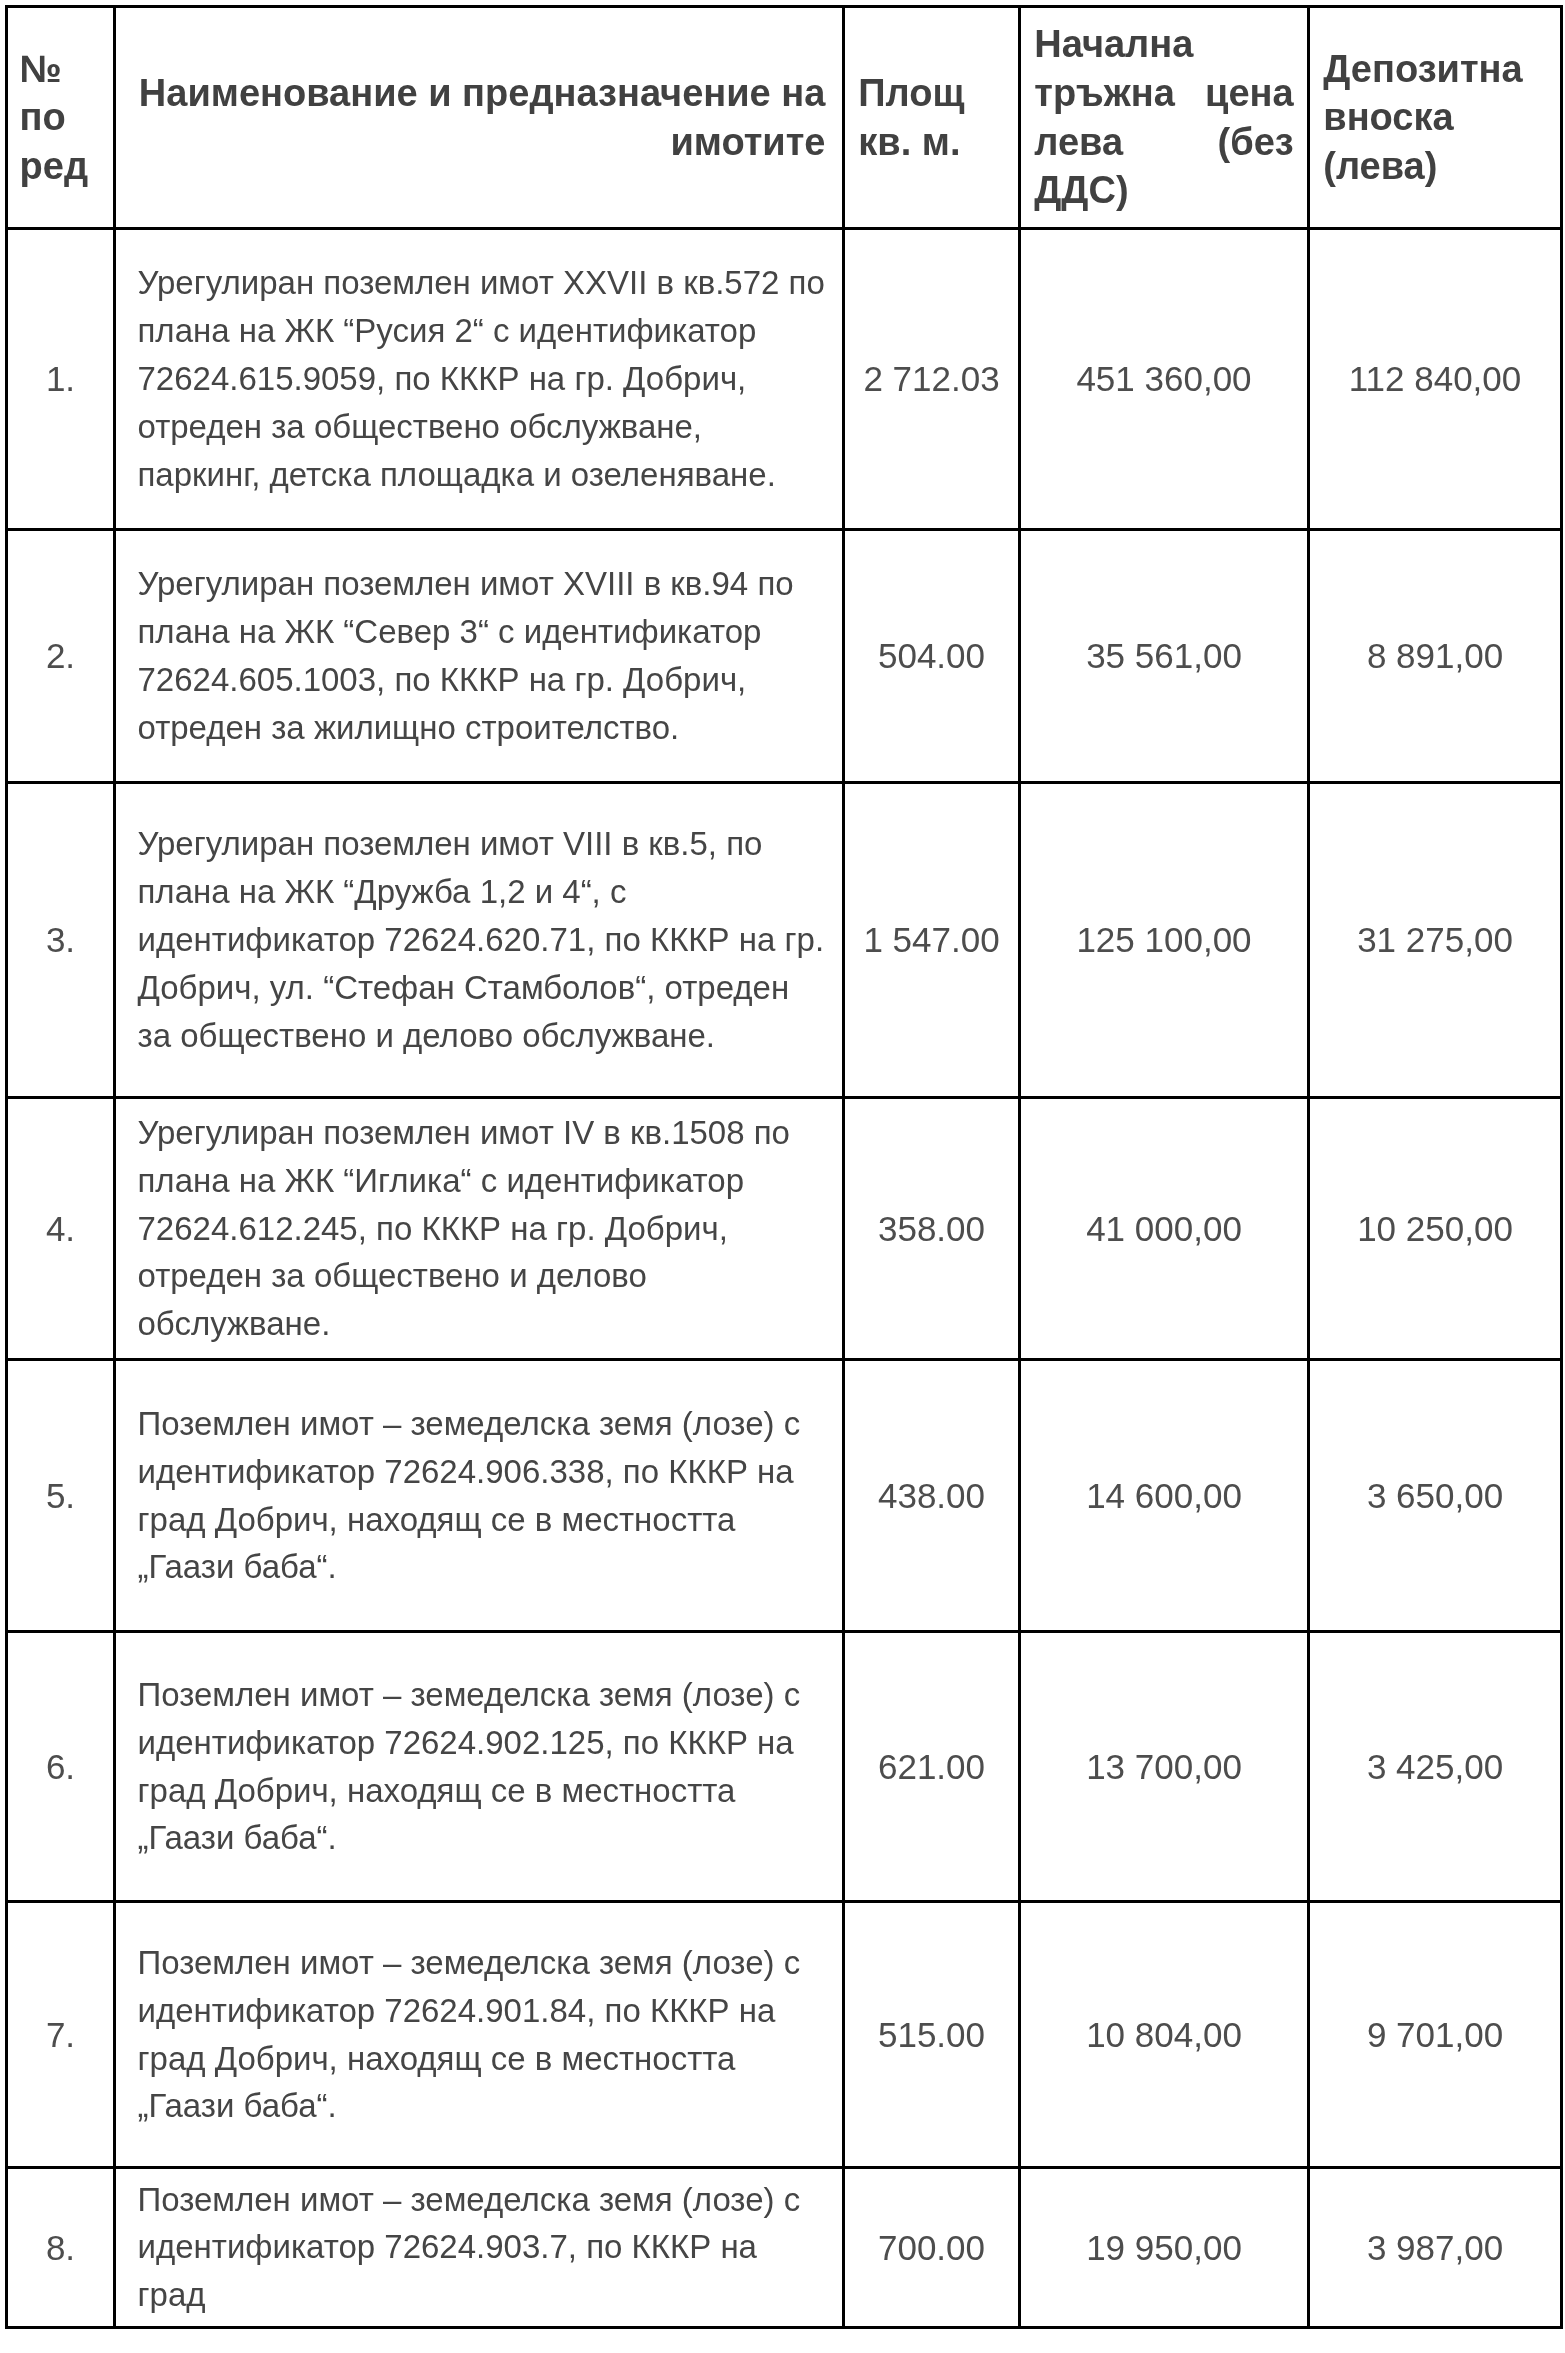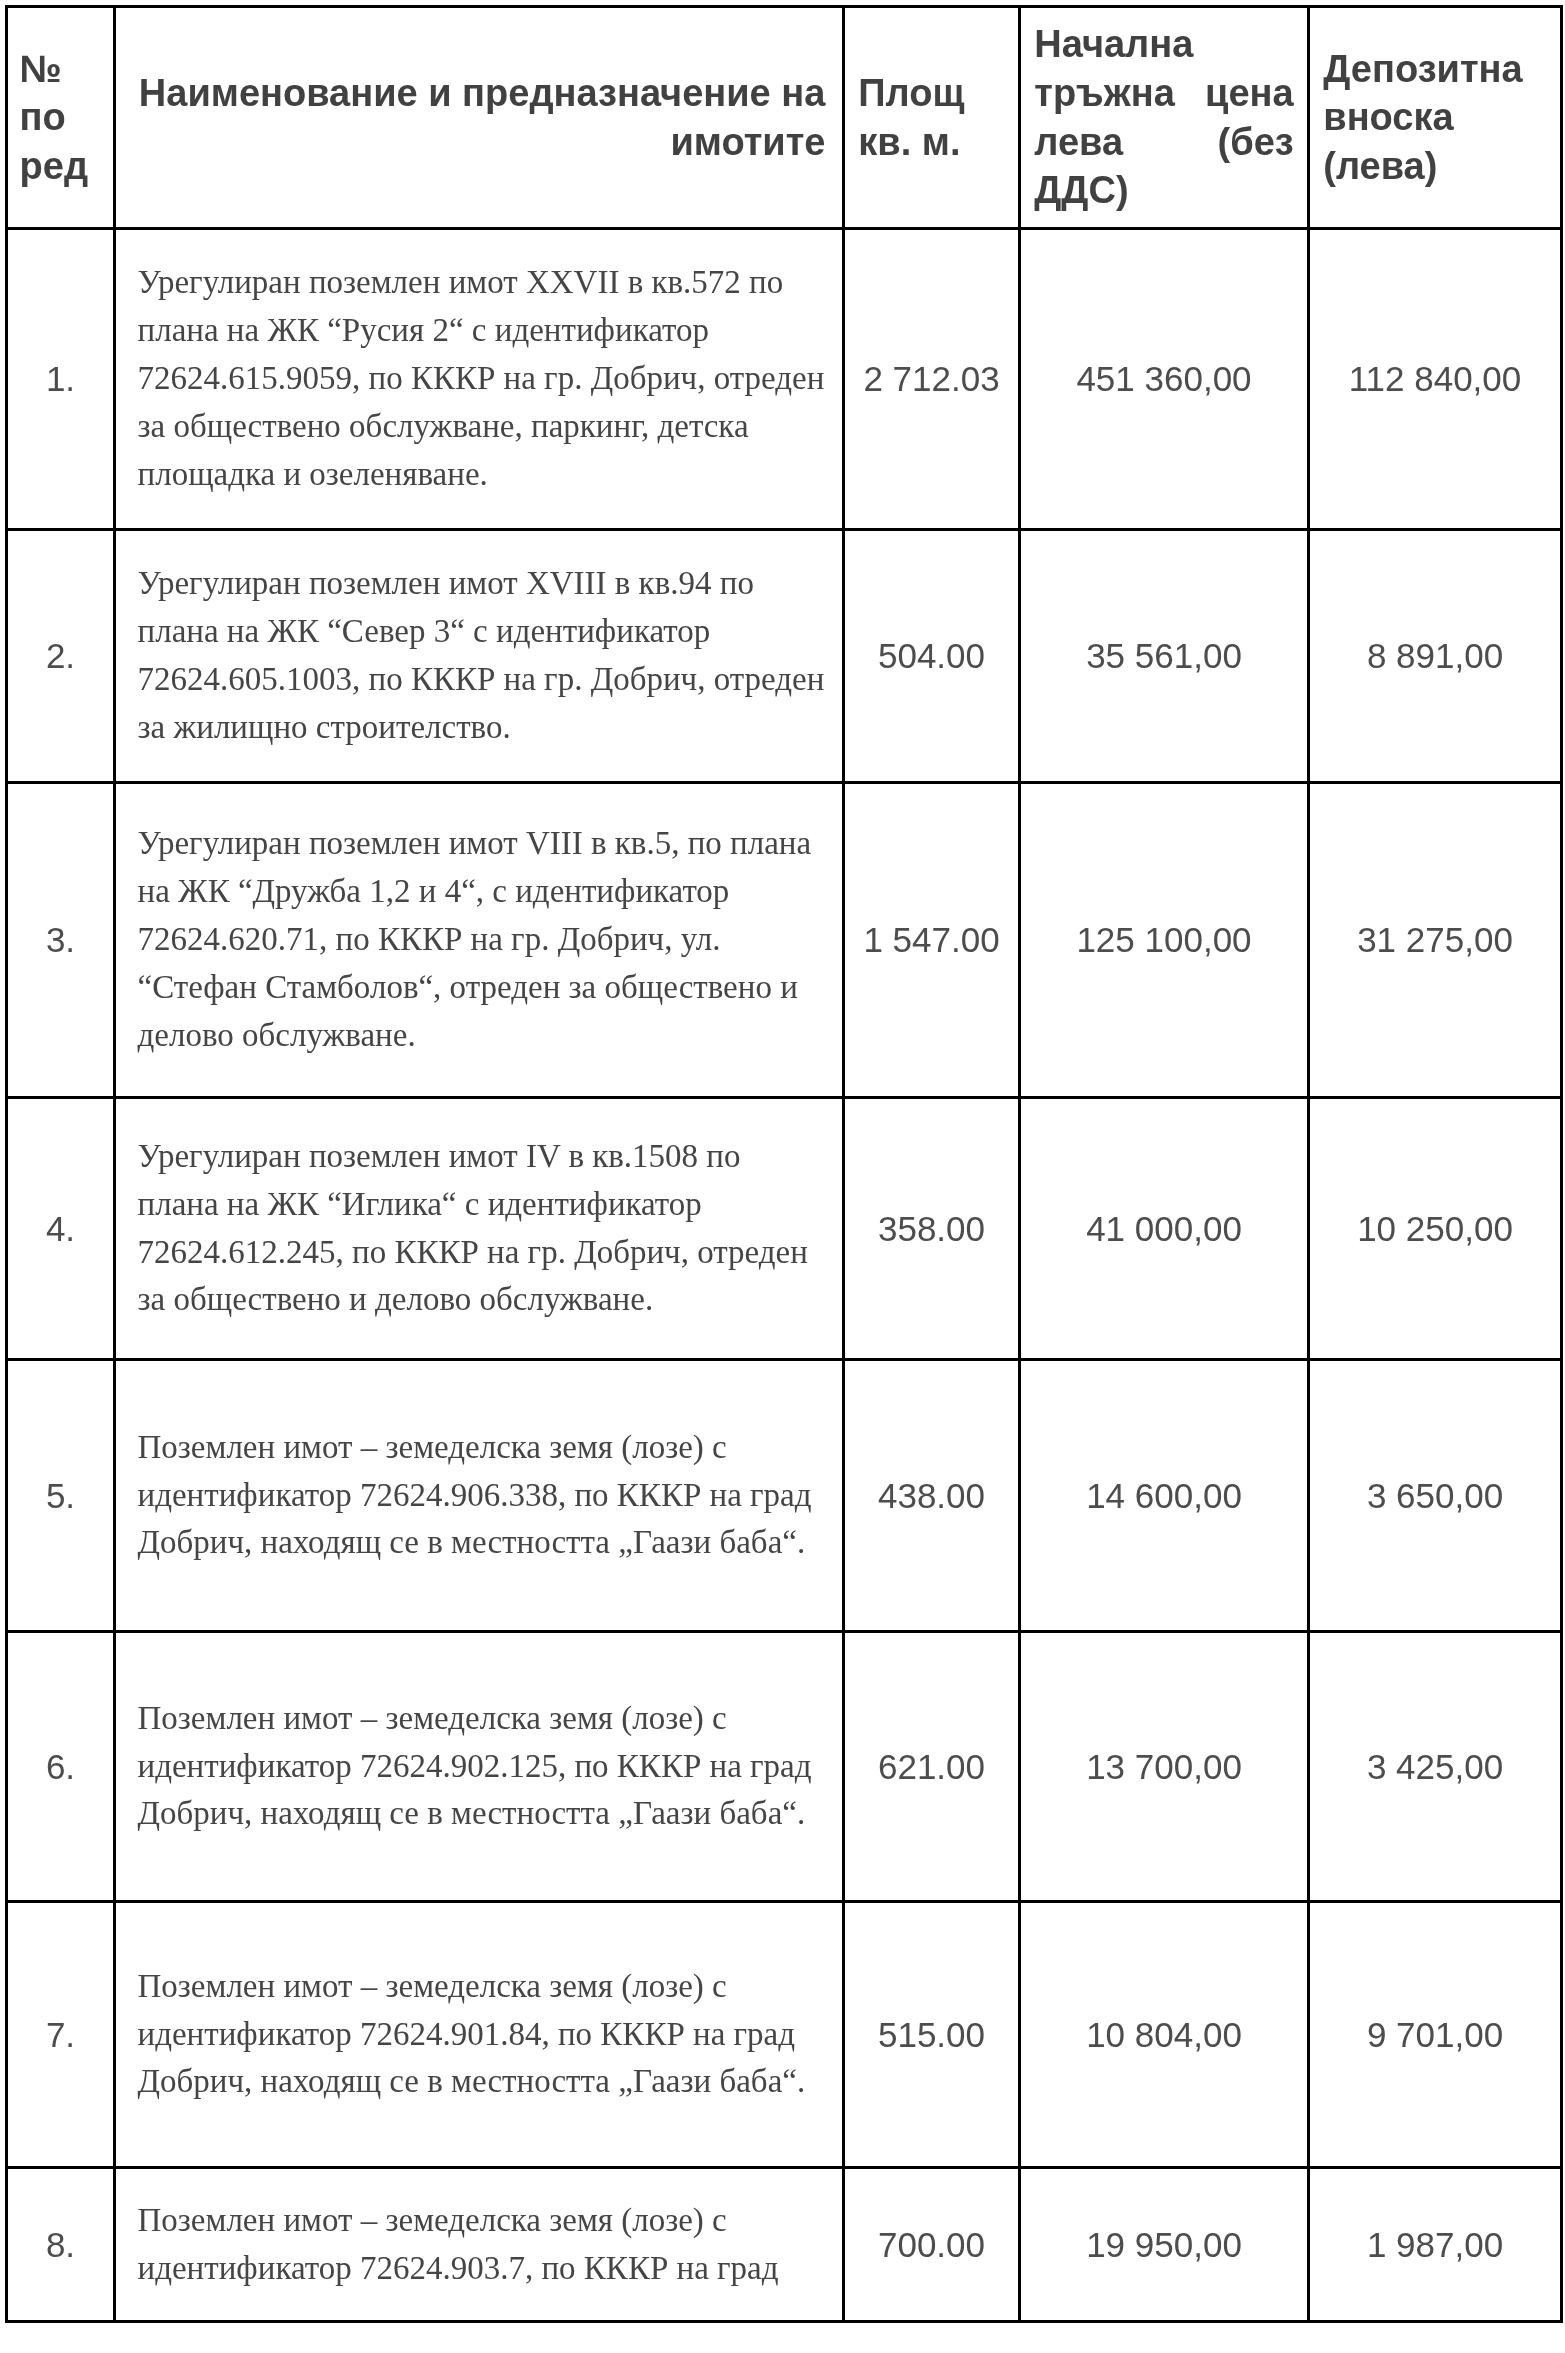--- a/index.html
+++ b/index.html
@@ -60,21 +60,20 @@
     line-height: 1.3;
     text-align: center;
     color: #4d4d4d;
   }
   td.cell-name {
     font-size: 33px;
     line-height: 1.45;
     text-align: left;
     padding: 6.6px 16.6px 6.6px 21.5px;
     color: #454545;
-    font-family: Liberation Serif, serif;
   }
   td.cell-num  { padding: 0 8.3px; }
   td.cell-area { padding: 0 16.6px; }
   td.cell-price, td.cell-deposit { padding: 0 11.6px; text-align: center; }
 </style>
 </head>
 <body>
 
 <div class="page">
   <table class="props">
@@ -142,18 +141,18 @@
     <td class="cell-name">Поземлен имот – земеделска земя (лозе) с идентификатор 72624.901.84, по КККР на град Добрич, находящ се в местността „Гаази баба“.</td>
     <td class="cell-area">515.00</td>
     <td class="cell-price">10 804,00</td>
     <td class="cell-deposit">9 701,00</td>
   </tr>
         <tr>
     <td class="cell-num">8.</td>
     <td class="cell-name">Поземлен имот – земеделска земя (лозе) с идентификатор 72624.903.7, по КККР на град</td>
     <td class="cell-area">700.00</td>
     <td class="cell-price">19 950,00</td>
-    <td class="cell-deposit">1 987,00</td>
+    <td class="cell-deposit">3 987,00</td>
   </tr>
       </tbody>
   </table>
 </div>
 
 
 </body></html>

